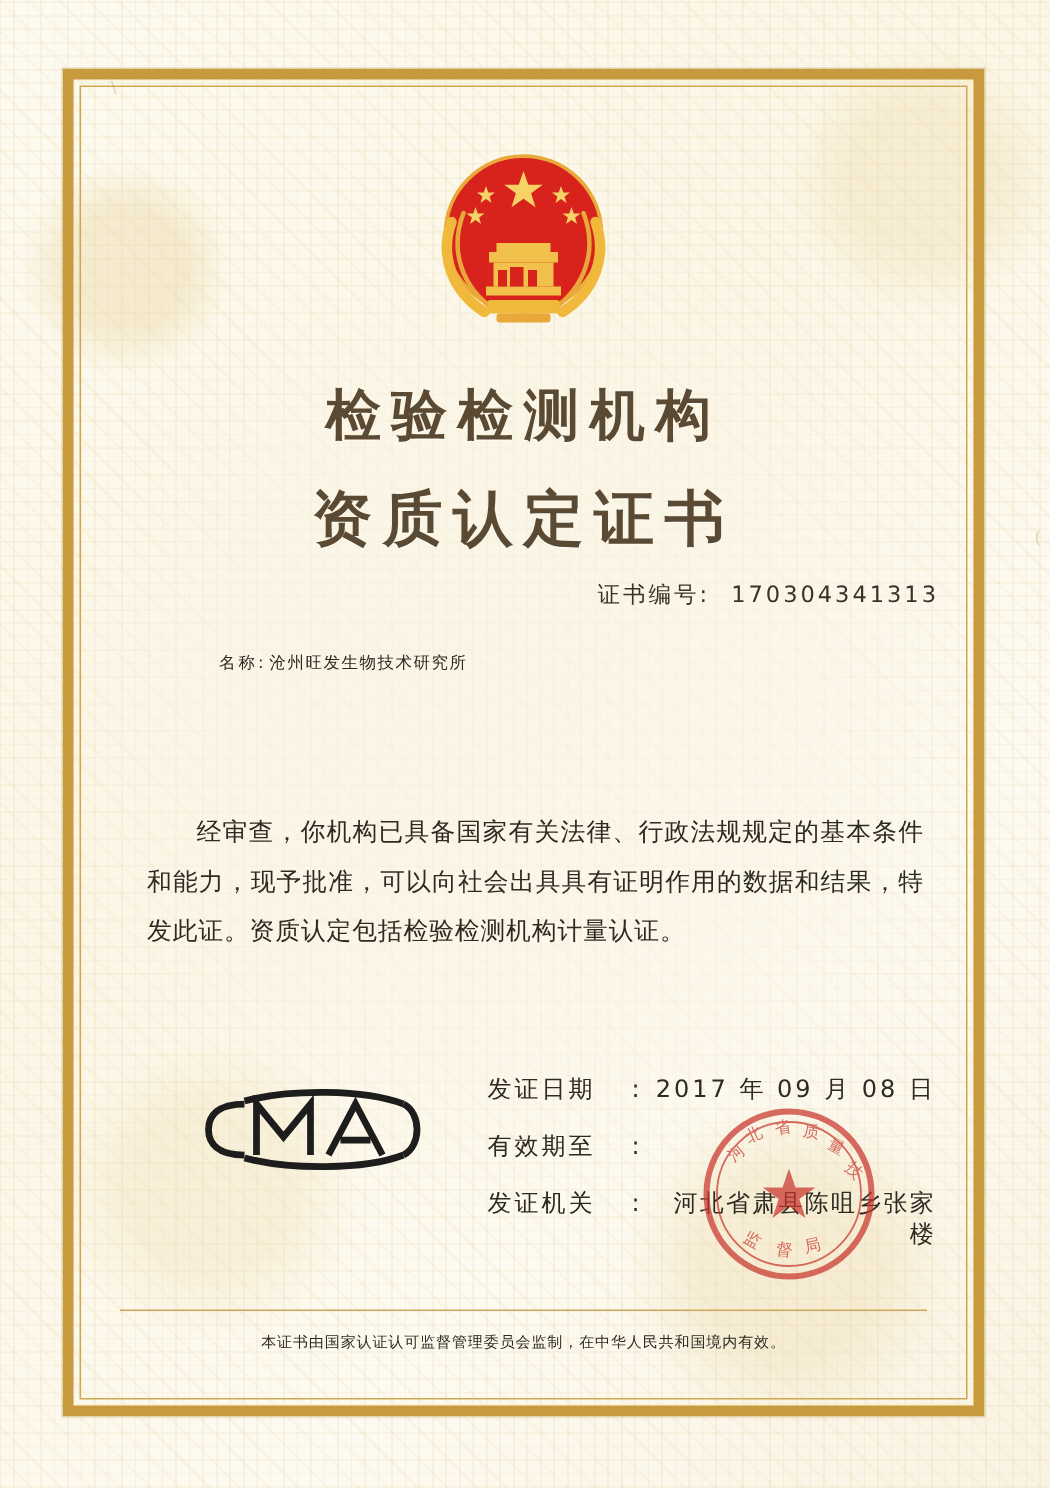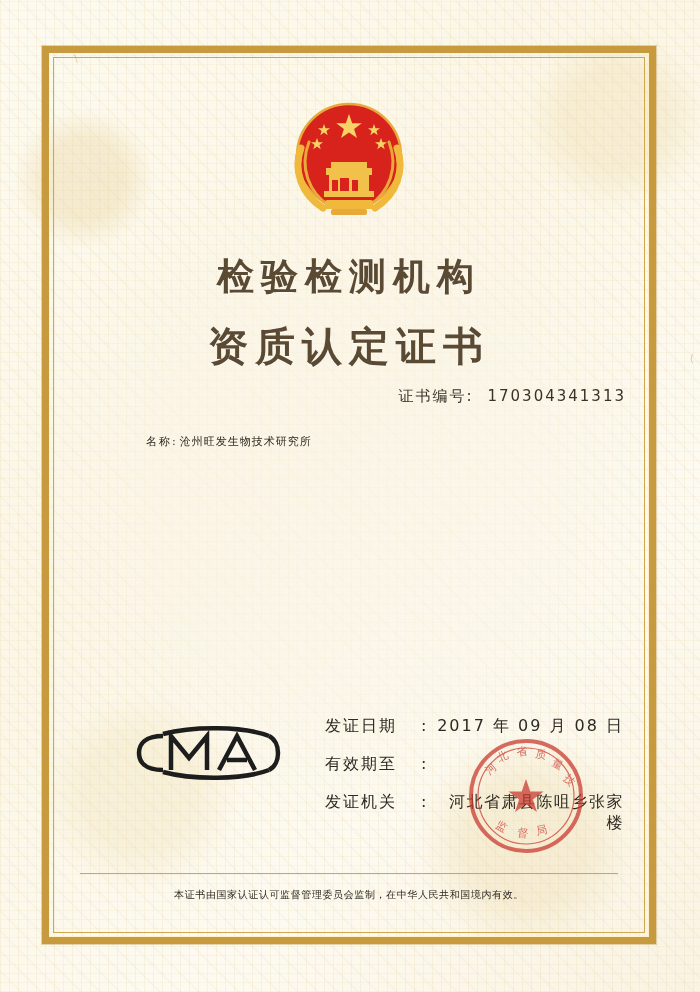--- a/index.html
+++ b/index.html
@@ -303,20 +303,21 @@
 
     <div class="cert-no">
       <span class="label">证书编号:</span><span class="value">170304341313</span>
     </div>
 
     <div class="field field-name">
       <span class="f-label">名称:</span><span class="f-value">沧州旺发生物技术研究所</span>
     </div>
 
 
+    <div class="body-text">经审查，你机构已具备国家有关法律、行政法规规定的基本条件和能力，现予批准，可以向社会出具具有证明作用的数据和结果，特发此证。资质认定包括检验检测机构计量认证。</div>
 
     <div class="bottom-area">
 
       <div class="mark-block">
         <div class="cma-logo">
           <svg width="170" height="58" viewBox="0 0 170 58" aria-hidden="true">
             <g fill="none" stroke="#1d1d1d" stroke-width="4.5">
 
               <path d="M40 12 C22 12 16 20 16 29 C16 38 22 46 40 46"></path>
 

